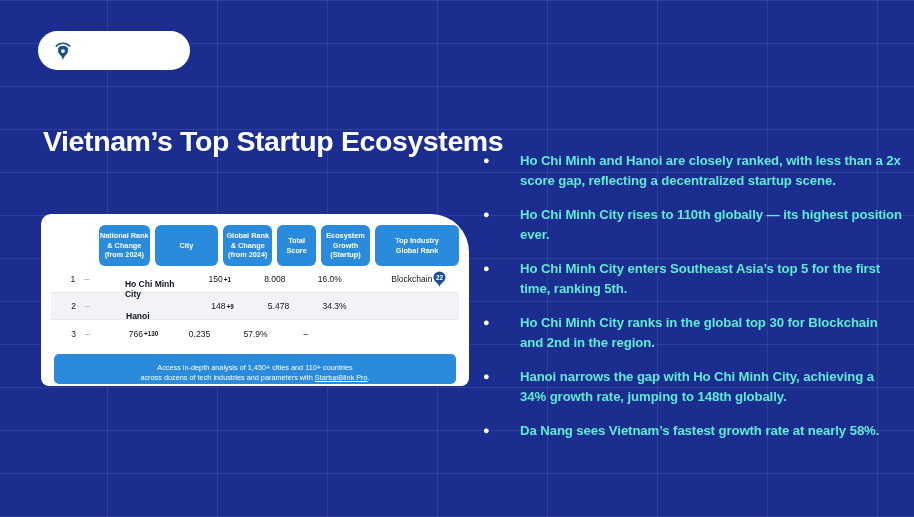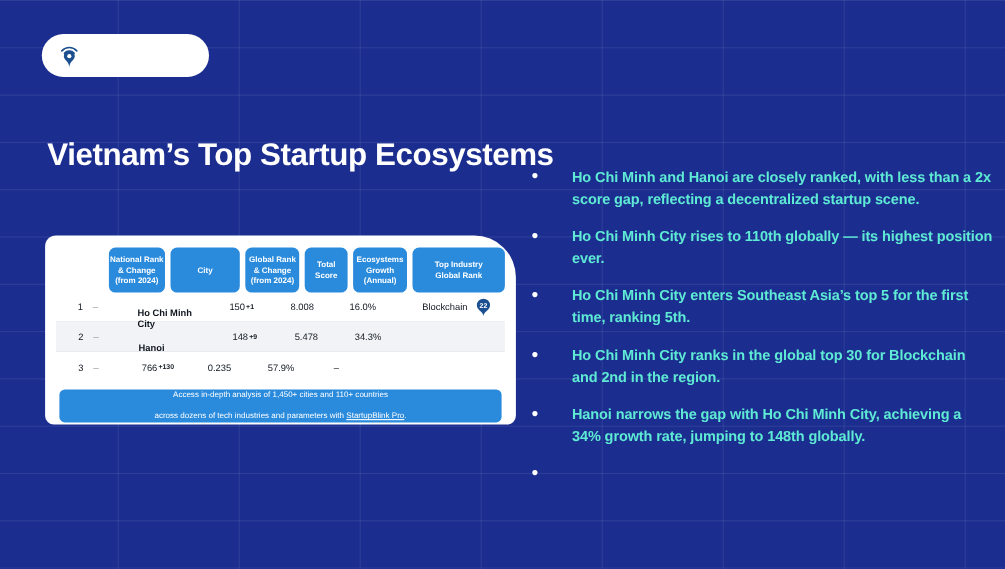--- a/index.html
+++ b/index.html
@@ -71,21 +71,21 @@
   .rankwrap { display:flex; align-items:center; gap:9px; }
   .dash { color:#9aa3b0; font-size:9px; }
   .gr { font-weight:normal; position:relative; }
   .gr sup { font-size:6.3px; font-weight:bold; margin-left:1px; vertical-align:super; }
   .pinbadge { width:15px; height:18px; display:block; }
 
   #cta {
     margin:7px 3px 0 3px;
     background:#2a8bdd; color:#ffffff;
     border-radius:5px; height:30px;
-    display:flex; flex-direction:column; align-items:center; justify-content:space-between;
+    display:flex; flex-direction:column; align-items:center; justify-content:flex-end;
     font-size:7.3px; line-height:1.45; text-align:center;
   }
   #cta u { text-decoration:underline; }
 
   
   #bullets {
     position:absolute; left:483px; top:151px; width:420px;
   }
   .bullet { display:flex; margin-bottom:15px; }
   .bdot {
@@ -138,23 +138,23 @@
       </div>
     </div>
     <div class="th c4">
       <div>
         <span>Total</span>
         <span>Score</span>
       </div>
     </div>
     <div class="th c5">
       <div>
-        <span>Ecosystems</span>
+        <span>Ecosystem</span>
         <span>Growth</span>
-        <span>(Annual)</span>
+        <span>(Startup)</span>
       </div>
     </div>
     <div class="th c6">
       <div>
         <span>Top Industry</span>
         <span>Global Rank</span>
       </div>
     </div>
   </div>
 
@@ -166,21 +166,21 @@
       </span>
     </div>
     <div class="cell c2 city">Ho Chi Minh City</div>
     <div class="cell c3 gr">
       <span>150</span>
         <sup>+1</sup>
     </div>
     <div class="cell c4">8.008</div>
     <div class="cell c5">16.0%</div>
     <div class="cell c6">
-      <span style="width:58px;text-align:center;padding-left:2px">Blockchain</span>
+      <span style="width:58px;text-align:right;padding-left:2px">Blockchain</span>
       <span class="pinbadge">
         <svg viewBox="0 0 15 18" width="15" height="18">
           <path d="M7.5 17.6c0-4.6 6-5.3 6-10.1a6 6 0 0 0-12 0c0 4.8 6 5.5 6 10.1z" fill="#1b4f8f"></path>
           <text x="7.5" y="9.7" text-anchor="middle" font-size="6.3" font-weight="bold" fill="#ffffff" font-family="Liberation Sans, sans-serif">22</text>
         </svg>
       </span>
     </div>
   </div>
 
   <div class="trow alt">
@@ -240,14 +240,15 @@
   <div class="bullet">
     <span class="bdot">●</span>
     <span class="btext">Ho Chi Minh City ranks in the global top 30 for Blockchain and 2nd in the region.</span>
   </div>
   <div class="bullet">
     <span class="bdot">●</span>
     <span class="btext">Hanoi narrows the gap with Ho Chi Minh City, achieving a 34% growth rate, jumping to 148th globally.</span>
   </div>
   <div class="bullet">
     <span class="bdot">●</span>
+    <span class="btext">Da Nang sees Vietnam’s fastest growth rate at nearly 58%.</span>
   </div>
 </div>
 
 </body></html>

